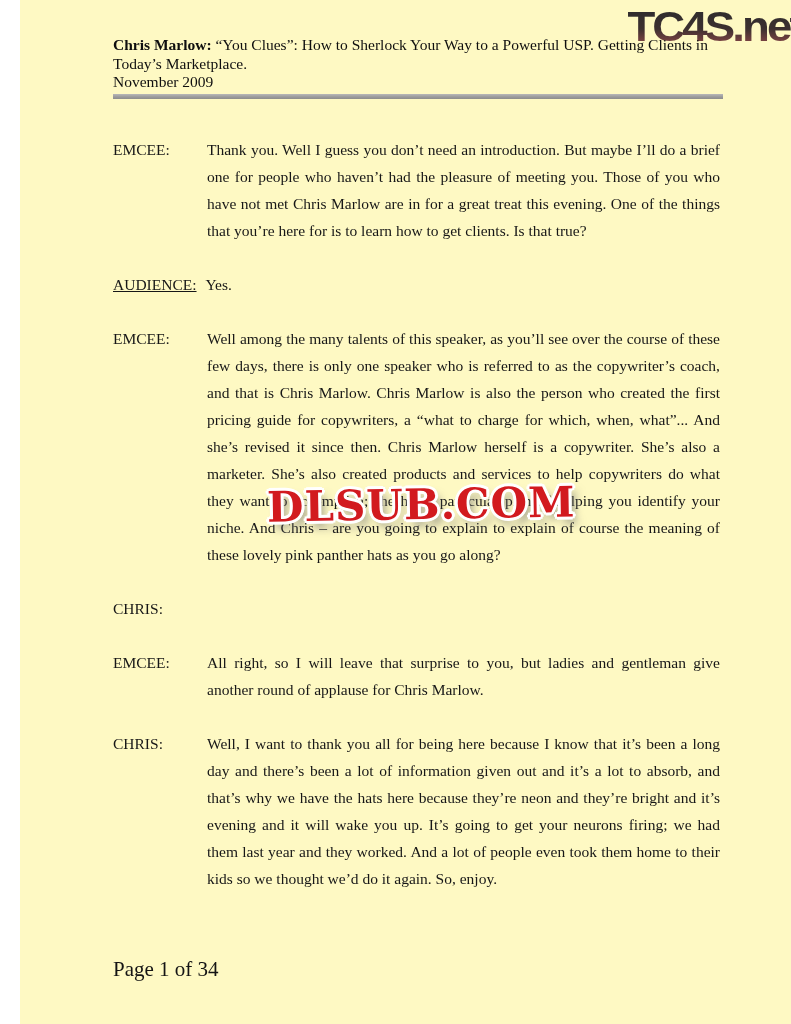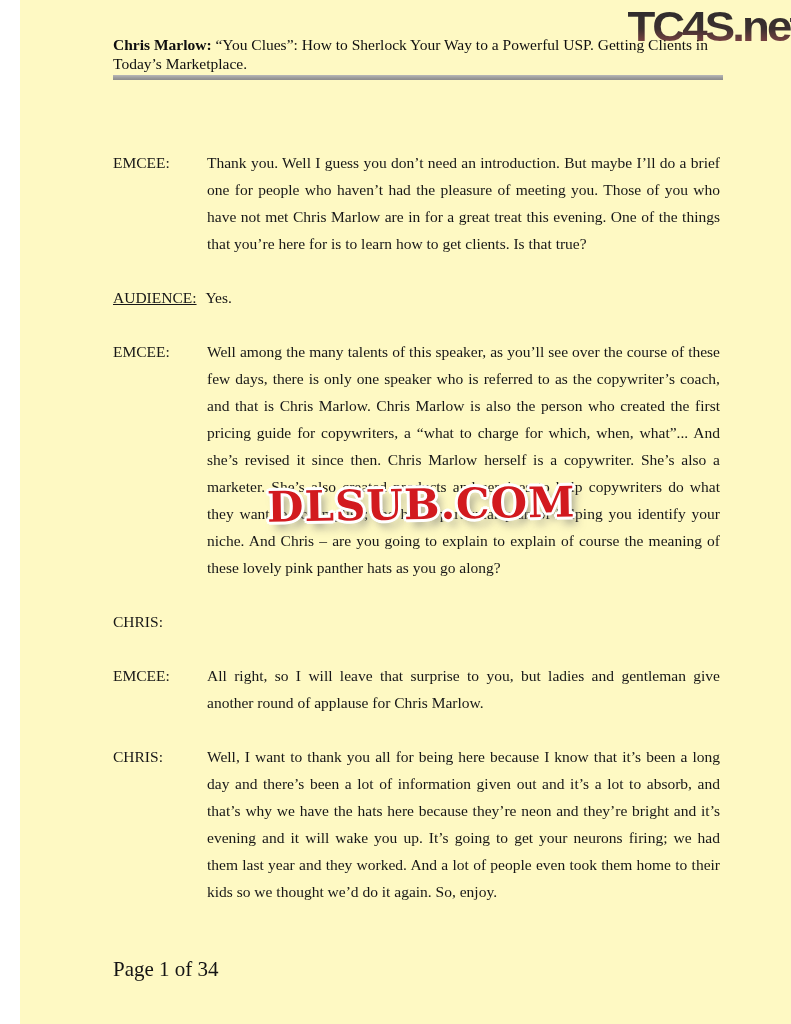--- a/index.html
+++ b/index.html
@@ -49,21 +49,21 @@
   .header-rule {
     margin-top: 2px;
     height: 5px;
     background: linear-gradient(180deg, #b8b8b8 0%, #9a9a9a 60%, #8d8d8d 100%);
   }
 
   
   .transcript {
     position: absolute;
     left: 93px;
-    top: 149px;
+    top: 136px;
     width: 607px;
     font-size: 15.5px;
     color: #171717;
   }
   .row { display: flex; margin-bottom: 27px; }
   .speaker {
     flex: none;
     width: 94px;
     line-height: 27px;
     white-space: nowrap;
@@ -129,20 +129,21 @@
 <body>
 
 <div class="page">
 
   <div class="tc4s-logo">TC4S.net</div>
 
   <div class="header">
     <div>
       <span class="title-bold">Chris Marlow:</span><span> “You Clues”: How to Sherlock Your Way to a Powerful USP. Getting Clients in Today’s Marketplace.</span>
     </div>
+    <div class="date-line">November 2009</div>
     <div class="header-rule"></div>
   </div>
 
   <main class="transcript">
       <div class="row">
       <div class="speaker">EMCEE:</div>
       <div class="speech">Thank you. Well I guess you don’t need an introduction. But maybe I’ll do a brief one for people who haven’t had the pleasure of meeting you. Those of you who have not met Chris Marlow are in for a great treat this evening. One of the things that you’re here for is to learn how to get clients. Is that true?</div>
     </div>
       <div class="row inline">
       <div class="speaker">AUDIENCE:</div>

